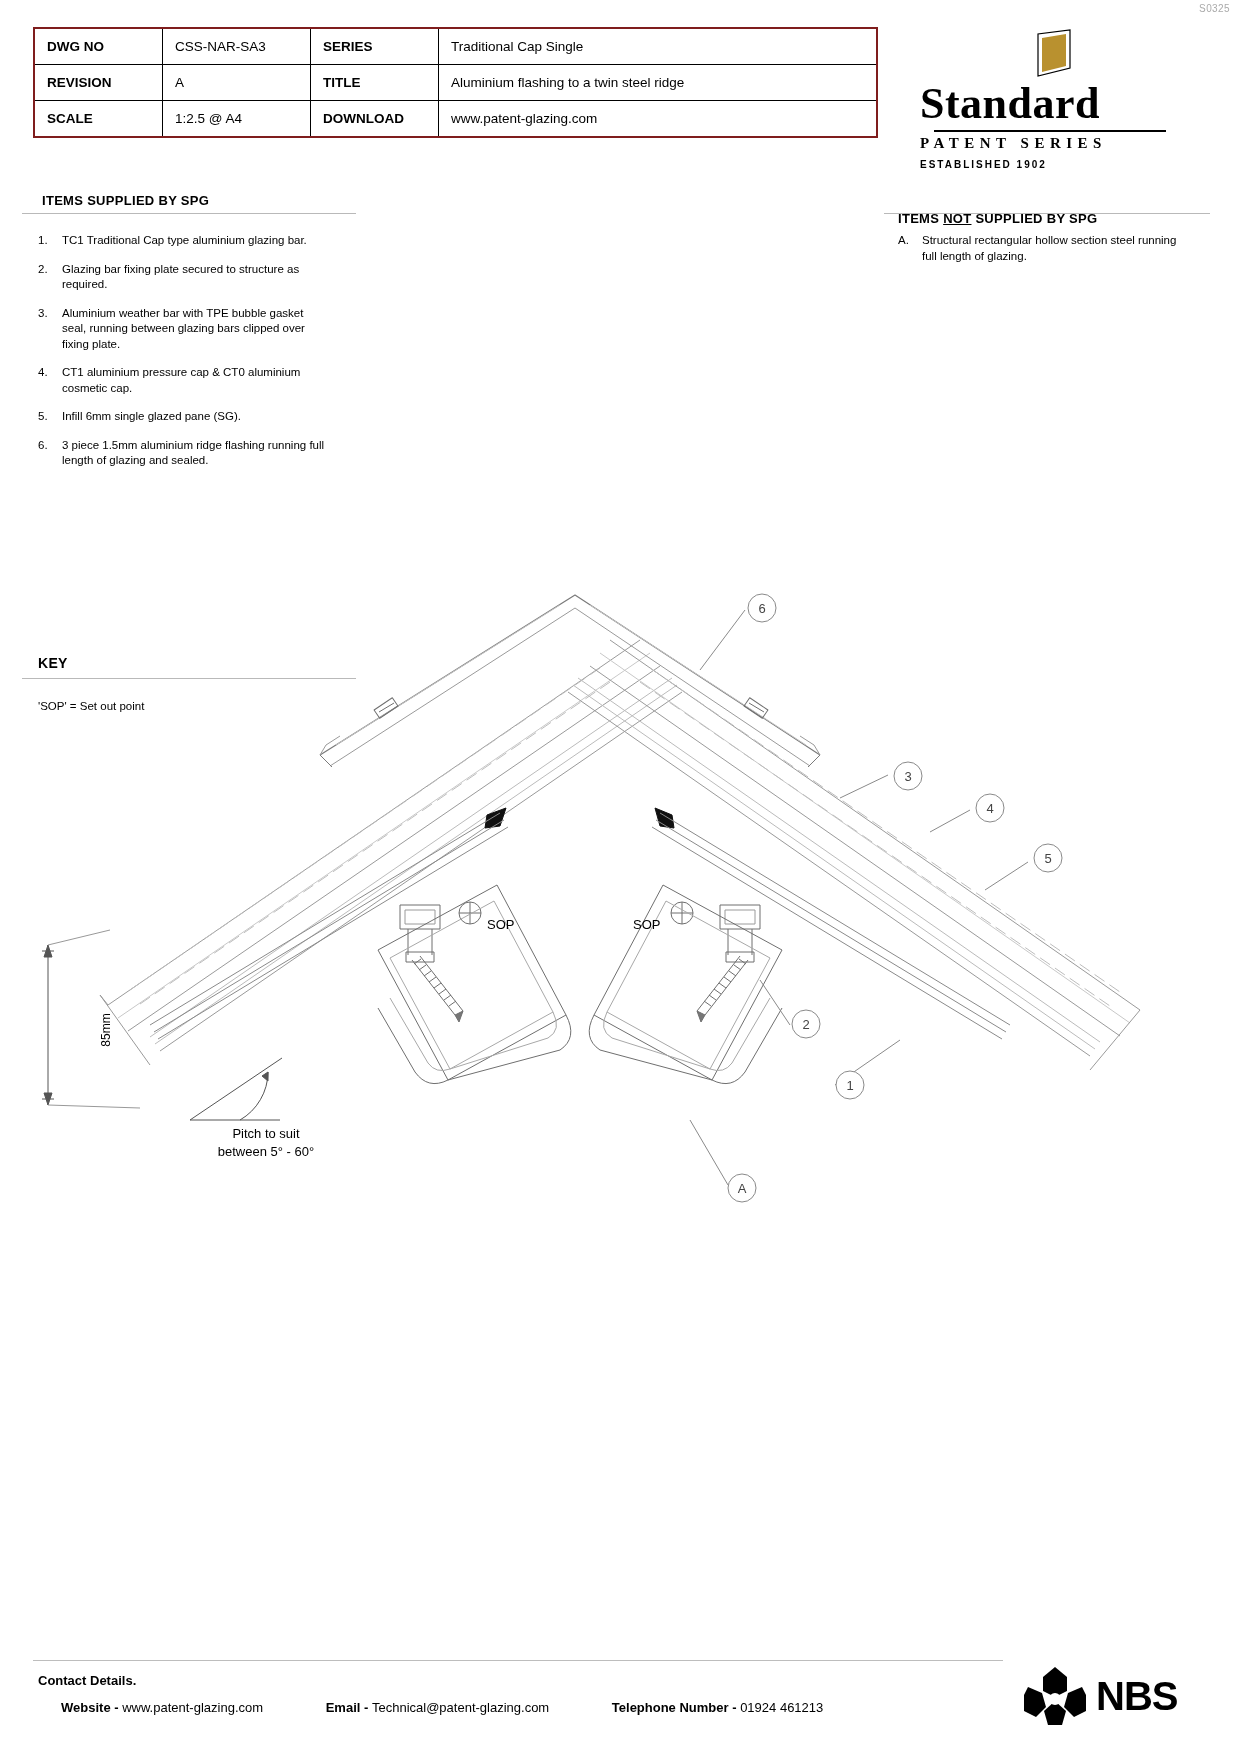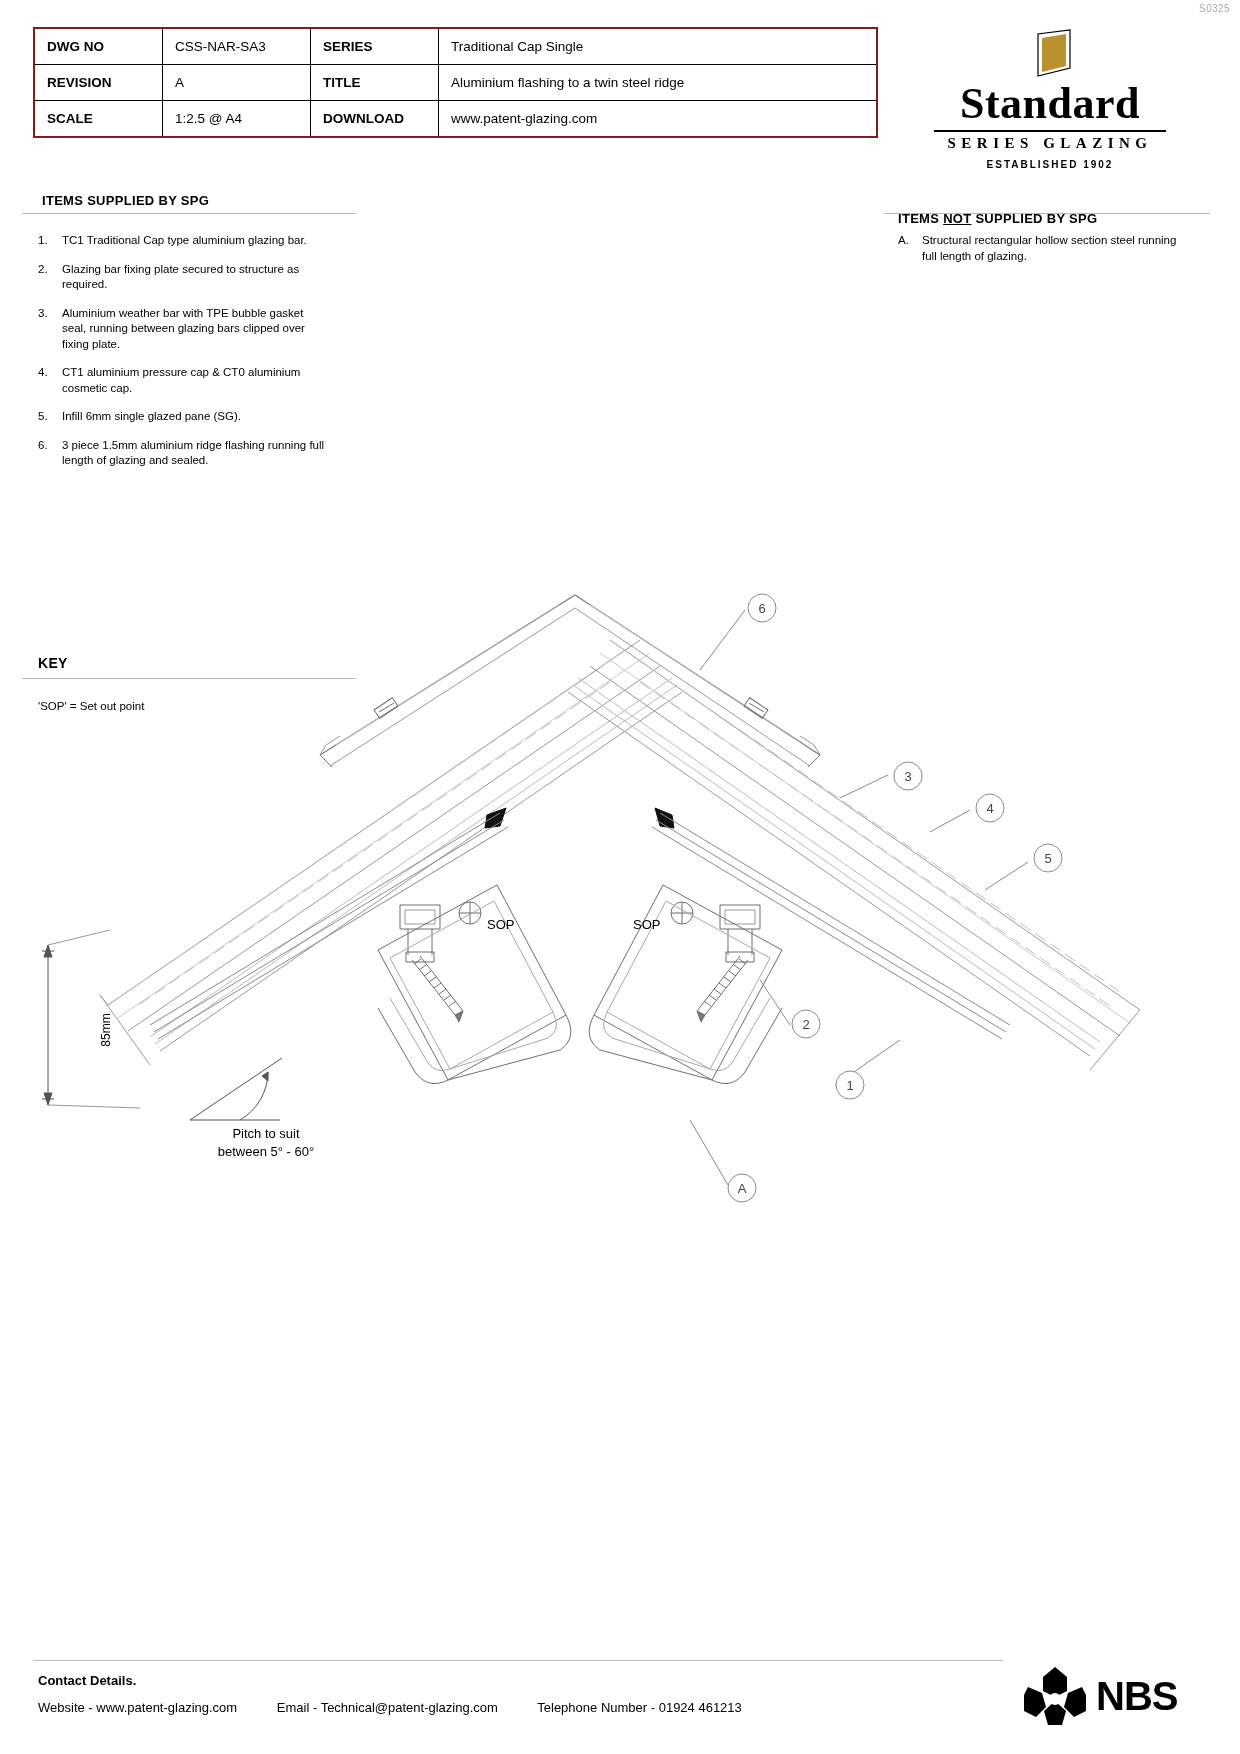--- a/index.html
+++ b/index.html
@@ -65,21 +65,21 @@
     color: #aaaaaa;
     letter-spacing: .4px;
   }
 
   
   .logo {
     position: absolute;
     left: 920px;
     top: 28px;
     width: 260px;
-    text-align: center;
+    text-align: left;
   }
   .logo-flag { height: 52px; position: relative; }
   .logo-name {
     font-family: "Liberation Serif", serif;
     font-size: 44px;
     font-weight: bold;
     letter-spacing: .5px;
     line-height: 1;
     margin-top: 2px;
   }
@@ -154,21 +154,21 @@
     top: 1673px;
     font-size: 13px;
     font-weight: bold;
   }
   .footer-line {
     position: absolute;
     left: 38px;
     top: 1700px;
     font-size: 13px;
   }
-  .footer-line .lbl { font-weight: normal; }
+  .footer-line .lbl { font-weight: bold; margin-left: 23px; }
   .footer-line .seg { margin-right: 36px; }
 
   .nbs {
     position: absolute;
     left: 1022px;
     top: 1663px;
     display: flex;
     align-items: center;
   }
   .nbs-text {
@@ -208,21 +208,21 @@
 
 <div class="logo">
   <div class="logo-flag">
     <svg width="260" height="52" viewBox="0 0 260 52">
       <path d="M118 48 L118 6 L150 2 L150 40 Z" fill="#ffffff" stroke="#000" stroke-width="1.2"></path>
       <path d="M122 44 L122 10 L146 6 L146 38 Z" fill="#b9912f" stroke="none"></path>
     </svg>
   </div>
   <div class="logo-name">Standard</div>
   <div class="logo-rule"></div>
-  <div class="logo-sub">SERIES GLAZING</div>
+  <div class="logo-sub">PATENT SERIES</div>
   <div class="logo-est">ESTABLISHED 1902</div>
 </div>
 
 <div class="sec-head" style="left:42px; top:193px;">ITEMS SUPPLIED BY SPG</div>
 <div class="sec-rule" style="left:22px; top:213px; width:334px;"></div>
 
 <div class="item-list" style="left:38px; top:233px; width:290px;">
   <div class="item">
     <div class="item-num">1.</div>
     <div class="item-txt">TC1 Traditional Cap type aluminium glazing bar.</div>

